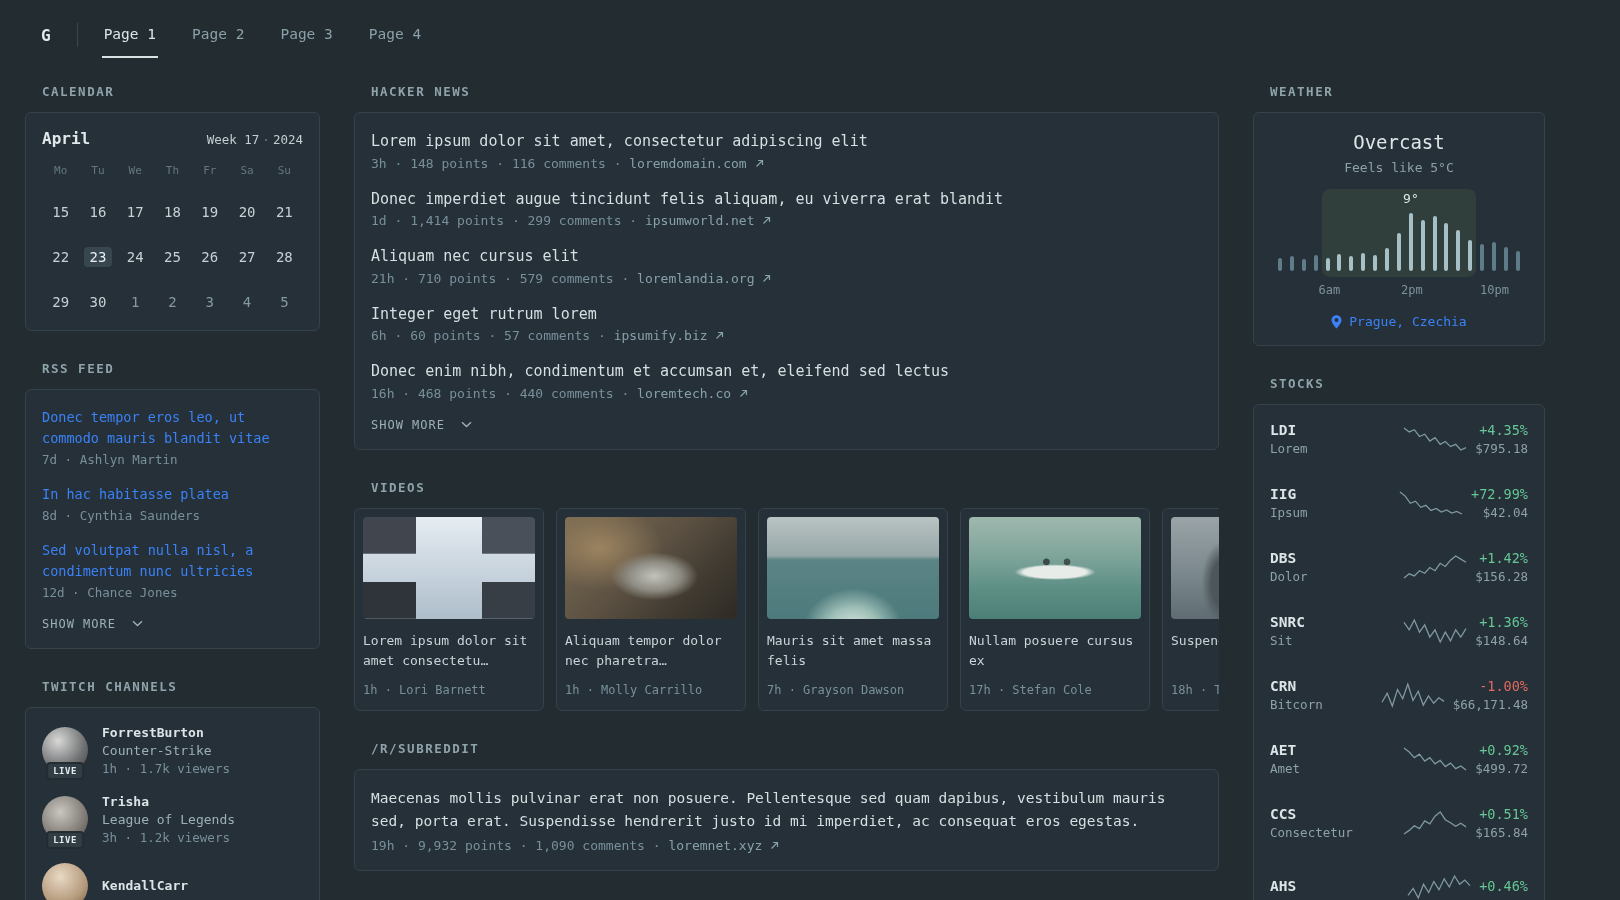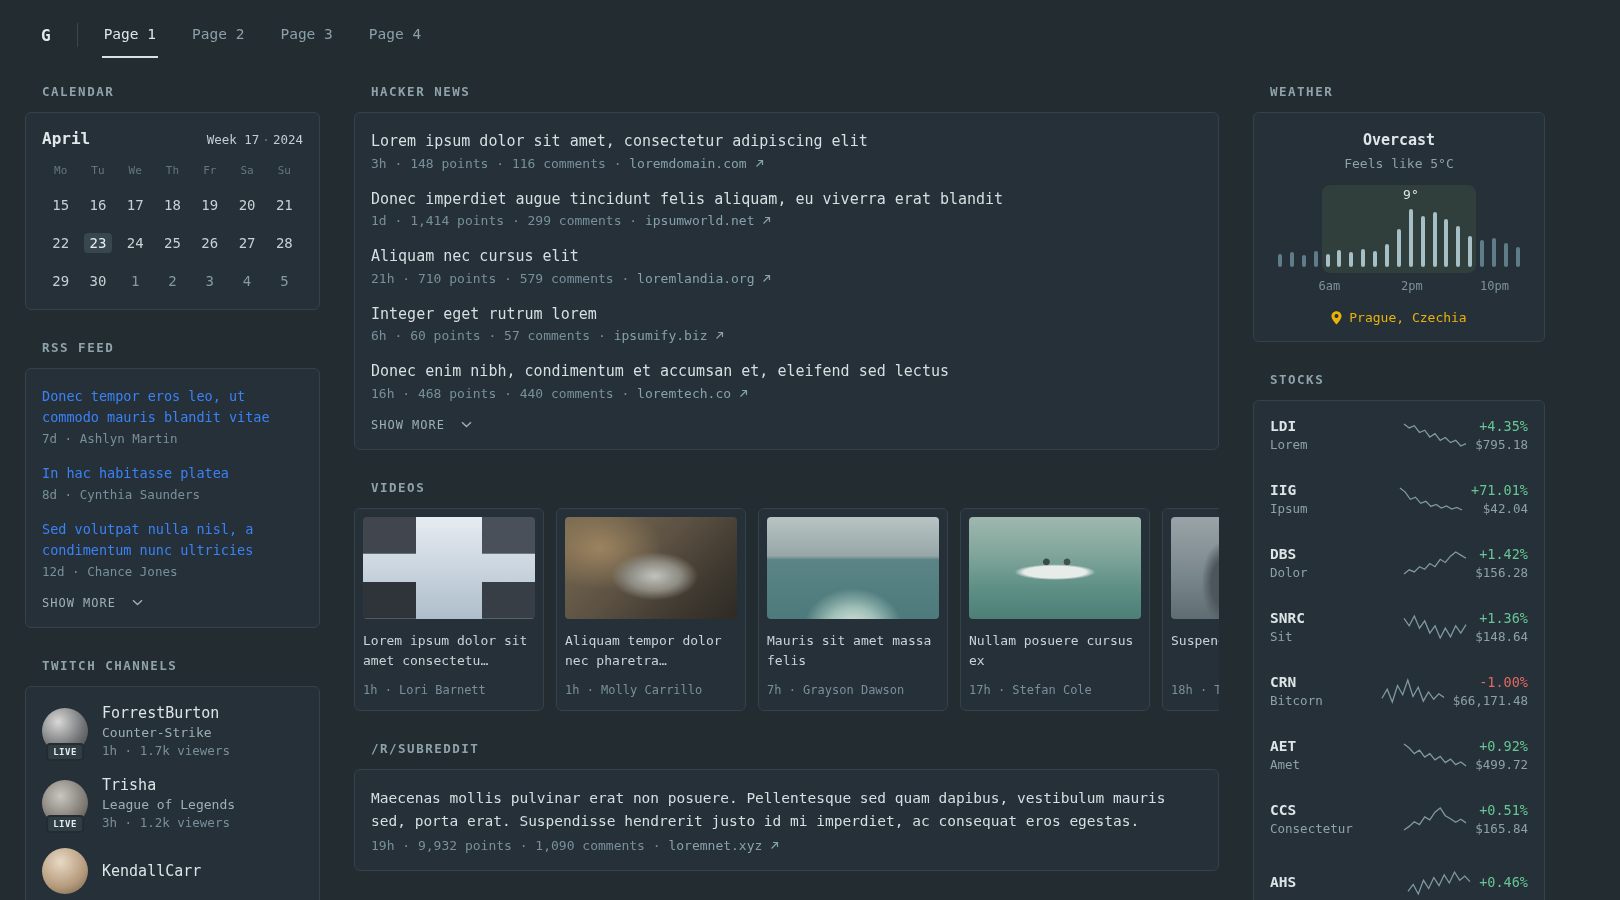--- a/index.html
+++ b/index.html
@@ -28,21 +28,21 @@
   .sec { font-size:12.5px; font-weight:600; letter-spacing:1.5px; color:#8fa3aa; margin:0 0 13px 17px; }
   .card { background:#253039; border:1px solid #35424a; border-radius:6px; }
   .pad { padding:17px 16px; }
 
   
   .cal-card { padding:16px 16px 18px; }
   .cal-head { display:flex; justify-content:space-between; align-items:baseline; margin-bottom:16px;gap:36px; }
   .cal-month { font-size:16px; font-weight:600; color:#e0e7e9; }
   .cal-week { font-size:12.5px; color:#c3ced2; }
   .cal-week .dot { color:#6d8088; margin:0 3px; }
-  .cal-grid { display:grid; grid-template-columns:repeat(7,1fr); row-gap:18px; text-align:center; }
+  .cal-grid { display:grid; grid-template-columns:repeat(7,1fr); row-gap:25px; text-align:center; }
   .cal-dow { font-size:11px; color:#63777f; }
   .cal-day { font-size:14px; color:#c6d1d4; justify-self:center; min-width:28px; padding:2px 0; border-radius:4px; }
   .cal-day.dim { color:#8799a0; }
   .cal-day.sel { background:#38474f; color:#e8eef0; }
 
   
   .feed-item { margin-bottom:17px; }
   .feed-title { font-size:13.5px; line-height:1.55; color:#3b82f6; margin-bottom:3px; cursor:pointer; }
   .feed-meta { font-size:12.5px; color:#78909a; }
   .show-more { display:flex; align-items:center; gap:16px; font-size:12px; letter-spacing:1px; color:#9db0b6; margin-top:14px; cursor:pointer; }
@@ -50,21 +50,21 @@
 
   
   .tw-row { display:flex; gap:14px; align-items:center; margin-bottom:18px; cursor:pointer; }
   .tw-row:last-child { margin-bottom:4px; }
   .avatar-wrap { position:relative; width:46px; height:46px; flex-shrink:0; }
   .avatar { width:46px; height:46px; border-radius:50%; }
   .av-1 { background:radial-gradient(circle at 35% 30%, #d8d8d6, #6f7173 60%, #3c3e40); }
   .av-2 { background:radial-gradient(circle at 40% 35%, #c9c6c0, #87837c 55%, #4a4845); }
   .av-3 { background:radial-gradient(circle at 40% 30%, #e8d9c4, #b59a7c 60%, #6e5a44); }
   .live { position:absolute; left:50%; transform:translateX(-50%); bottom:-7px; background:#313d44; color:#e3eaec; font-size:9px; font-weight:bold; letter-spacing:0.5px; padding:2px 5px; border-radius:4px; border:2px solid #222c31; }
-  .tw-name { font-size:15px; font-weight:400; color:#dce4e6; }
+  .tw-name { font-size:13px; font-weight:700; color:#dce4e6; }
   .tw-game { font-size:13px; color:#9db0b6; margin-top:3px; }
   .tw-meta { font-size:12.5px; color:#78909a; margin-top:3px; }
 
   
   .hn-item { margin-bottom:17px; }
   .hn-title { font-size:15px; color:#d6dfe1; line-height:1.5; margin-bottom:3px; cursor:pointer; }
   .hn-meta { font-size:13px; color:#78909a; }
   .domain { color:#87a1aa; cursor:pointer; white-space:nowrap; }
   .ext { vertical-align:baseline; }
   .sub-title { font-size:14.5px; line-height:1.6; color:#d6dfe1; margin-bottom:5px; cursor:pointer; }
@@ -92,32 +92,32 @@
     radial-gradient(ellipse 52px 10px at 50% 54%, #e8ece8 0 60%, rgba(0,0,0,0) 78%),
     linear-gradient(180deg,#9fb8ae 0%, #7da399 40%, #5d8f85 70%, #4e7f77 100%); }
   .thumb-5 { background:
     radial-gradient(ellipse 28px 56px at 30% 65%, #4d565a 0 40%, rgba(0,0,0,0) 75%),
     linear-gradient(180deg,#9aa4a8,#78858a 60%, #5f6d72); }
   .v-title { font-size:13px; line-height:1.6; color:#c9d4d7; height:42px; overflow:hidden; margin-bottom:10px; }
   .v-meta { font-size:12px; color:#78909a; margin-top:auto; }
 
   
   .w-card { padding:18px 16px 16px; text-align:center; }
-  .w-cond { font-size:15px; font-weight:700; color:#dfe6e8; margin-bottom:7px; }
+  .w-cond { font-size:19px; font-weight:400; color:#dfe6e8; margin-bottom:7px; }
   .w-feels { font-size:13px; color:#8da1a8; margin-bottom:14px; }
   .w-chart { position:relative; height:88px; margin:0 4px; }
   .w-band { position:absolute; top:0; bottom:0; background:#303e3c; border-radius:8px; }
   .w-bars { position:absolute; left:0; right:0; top:24px; bottom:6px; display:flex; align-items:flex-end; justify-content:space-between; padding:0 4px; }
   .wbar { width:4px; border-radius:2px; background:#5e7d88; }
   .wbar.hot { background:#a6c0c6; }
   .w-temp-label { position:absolute; top:2px; transform:translateX(-50%); font-size:13px; color:#dfe6e8; }
   .w-times { position:relative; height:15px; margin:6px 0 16px; font-size:12px; color:#7d929a; }
   .w-times span { position:absolute; transform:translateX(-50%); }
   .t1 { left:23%; } .t2 { left:55%; } .t3 { left:87%; }
-  .w-loc { display:flex; align-items:center; justify-content:center; gap:7px; font-size:13px; color:#eab308; cursor:pointer; }
+  .w-loc { display:flex; align-items:center; justify-content:center; gap:7px; font-size:13px; color:#3b82f6; cursor:pointer; }
 
   
   .st-card { padding:2px 0; }
   .st-row { display:grid; grid-template-columns:minmax(0,1fr) 64px max-content; gap:8px; align-items:center; height:64px; padding:10px 16px; cursor:pointer; }
   .st-symbol { font-size:14.5px; font-weight:600; color:#dce4e6; }
   .st-name { font-size:12.5px; color:#8da1a8; margin-top:3px; white-space:nowrap; overflow:hidden; }
   .st-spark { display:flex; align-items:center; justify-content:center; }
   .st-right { text-align:right; }
   .st-change { font-size:13.5px; }
   .st-change.pos { color:#66c694; }
@@ -414,21 +414,21 @@
               <div class="st-info">
                 <div class="st-symbol">IIG</div>
                 <div class="st-name">Ipsum</div>
               </div>
               <div class="st-spark">
                 <svg width="64" height="28">
                   <polyline points="1.0,3.0 6.2,7.1 11.3,14.3 16.5,12.2 21.7,18.3 26.8,16.3 32.0,21.4 37.2,19.4 42.3,23.0 47.5,20.9 52.7,24.0 57.8,22.4 63.0,25.0" fill="none" stroke="#7f99a1" stroke-width="1.3"></polyline>
                 </svg>
               </div>
               <div class="st-right">
-                <div class="st-change pos">+71.01%</div>
+                <div class="st-change pos">+72.99%</div>
                 <div class="st-price">$42.04</div>
               </div>
             </div>
             <div class="st-row">
               <div class="st-info">
                 <div class="st-symbol">DBS</div>
                 <div class="st-name">Dolor</div>
               </div>
               <div class="st-spark">
                 <svg width="64" height="28">

